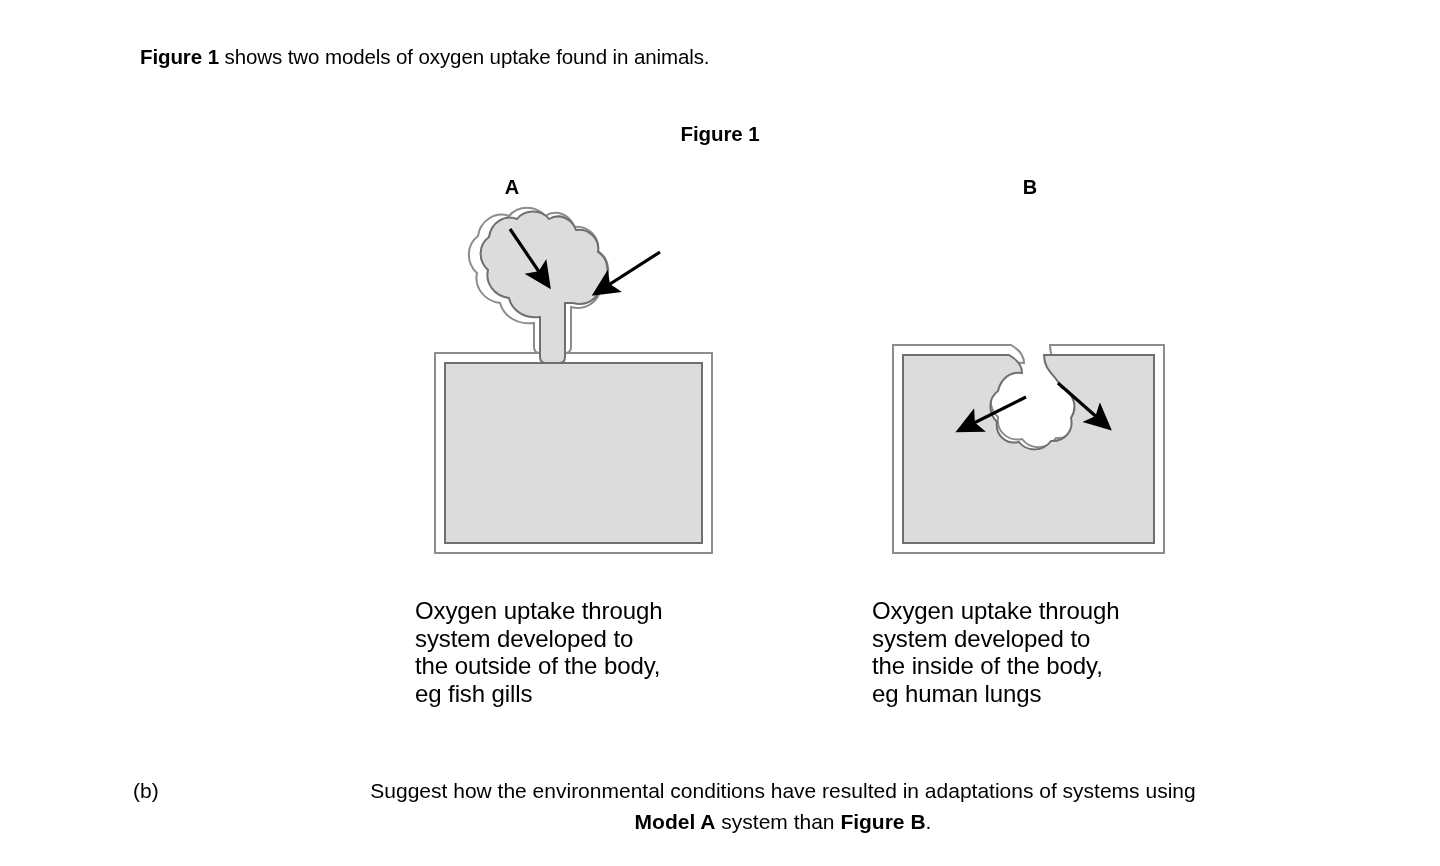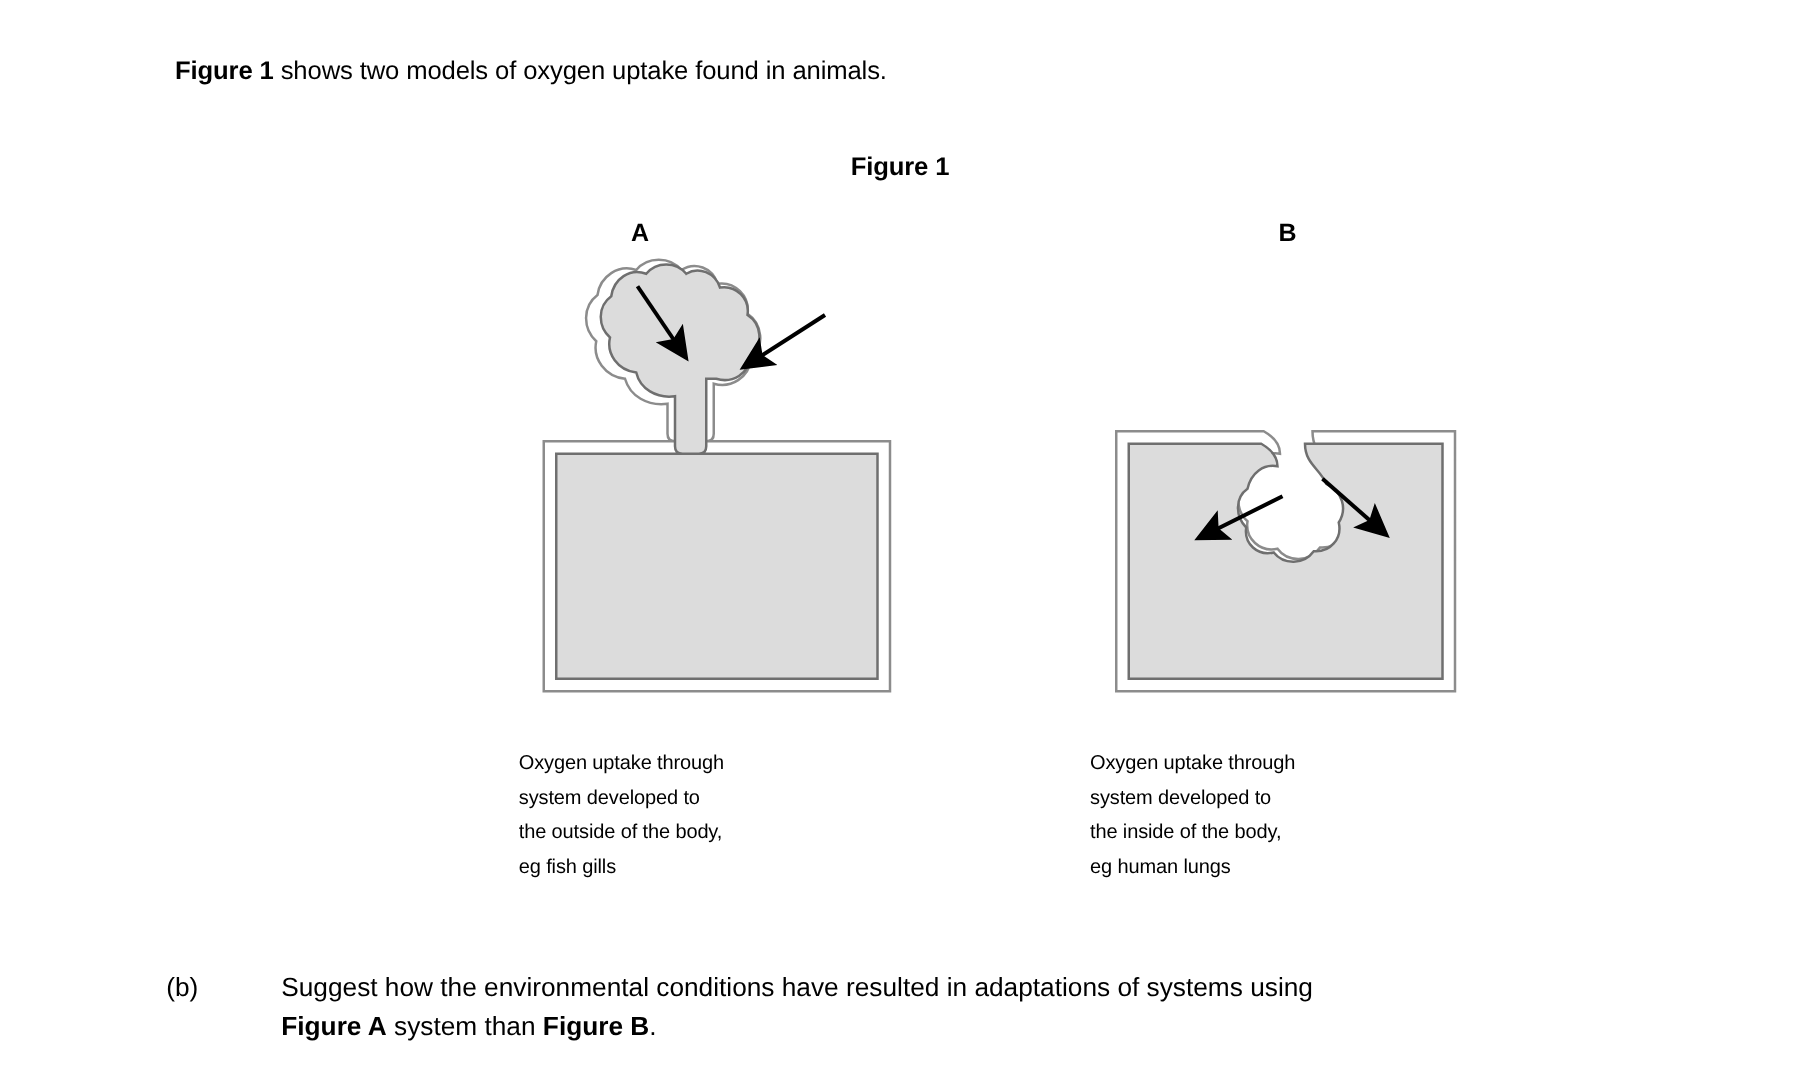--- a/index.html
+++ b/index.html
@@ -58,21 +58,21 @@
     top: 205px;
   }
   .diagram-b {
     position: absolute;
     left: 878px;
     top: 205px;
   }
 
   .caption {
     position: absolute;
-    font-size: 16px;
+    font-size: 24px;
     line-height: 27.5px;
     letter-spacing: -0.1px;
     white-space: pre-line;
   }
   .caption.a { left: 415px; top: 597px; width: 330px; }
   .caption.b { left: 872px; top: 597px; width: 330px; }
 
   .question {
     position: absolute;
     left: 133px;
@@ -82,22 +82,22 @@
     line-height: 31px;
   }
   .question-marker {
     position: absolute;
     left: 0;
     top: 0;
     width: 60px;
     font-size: 21px;
   }
   .question-body {
-    margin-left: 92px;
     white-space: pre-wrap;
+    text-align: center;
   }
   .question-body .bold { font-weight: bold; }
 </style>
 </head>
 <body>
 
 <div class="page">
 
   <div class="intro-line"><span class="bold">Figure 1</span><span> shows two models of oxygen uptake found in animals.</span></div>
 
@@ -194,16 +194,16 @@
 the outside of the body,
 eg fish gills</div>
   <div class="caption b">Oxygen uptake through
 system developed to
 the inside of the body,
 eg human lungs</div>
 
   <div class="question">
     <span class="question-marker">(b)</span>
     <div class="question-body"><span>Suggest how the environmental conditions have resulted in adaptations of systems using
-</span><span class="bold">Figure A</span><span> system than </span><span class="bold">Figure B</span><span>.</span></div>
+</span><span class="bold">Model A</span><span> system than </span><span class="bold">Figure B</span><span>.</span></div>
   </div>
 
 </div>
 
 </body></html>

